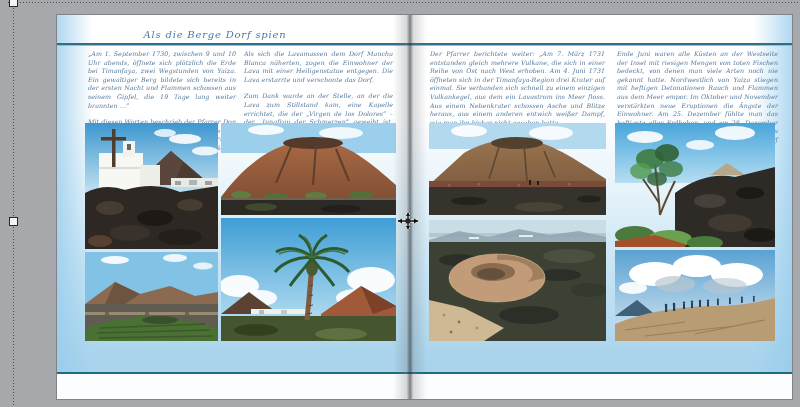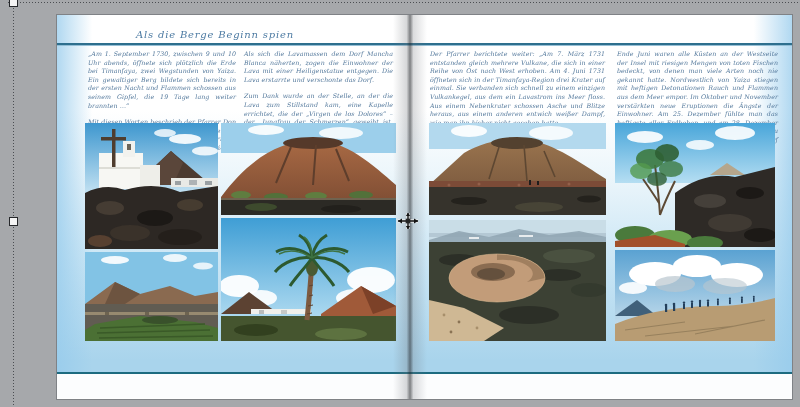--- a/index.html
+++ b/index.html
@@ -75,21 +75,21 @@
 
   <div id="spread">
 
     <div class="page" id="page-left"></div>
     <div class="page" id="page-right"></div>
 
     <div class="top-rule"></div>
     <div class="footer-strip"></div>
     <div class="bottom-rule"></div>
 
-    <div id="spread-title">Als die Berge Beginn spien</div>
+    <div id="spread-title">Als die Berge Dorf spien</div>
 
     <div class="col" id="l-col1">
       <p>„Am 1. September 1730, zwischen 9 und 10 Uhr abends, öffnete sich plötzlich die Erde bei Timanfaya, zwei Wegstunden von Yaiza. Ein gewaltiger Berg bildete sich bereits in der ersten Nacht und Flammen schossen aus seinem Gipfel, die 19 Tage lang weiter brannten …“</p>
       <p>Mit diesen Worten beschrieb der Pfarrer Don Andrés Lorenzo Curbelo den Beginn der bis zum 16. April 1736 andauernden Vulkanausbrüche, von denen ca. 23 % der Insel direkt betroffen waren.</p>
     </div>
     <div class="col" id="l-col2">
       <p>Als sich die Lavamassen dem Dorf Mancha Blanca näherten, zogen die Einwohner der Lava mit einer Heiligenstatue entgegen. Die Lava erstarrte und verschonte das Dorf.</p>
       <p>Zum Dank wurde an der Stelle, an der die Lava zum Stillstand kam, eine Kapelle errichtet, die der „Virgen de los Dolores“ – der „Jungfrau der Schmerzen“ geweiht ist. Beim bislang letzten Vulkanausbruch 1824 wiederholte sich das Wunder.</p>
     </div>
     <div class="col" id="r-col1">

